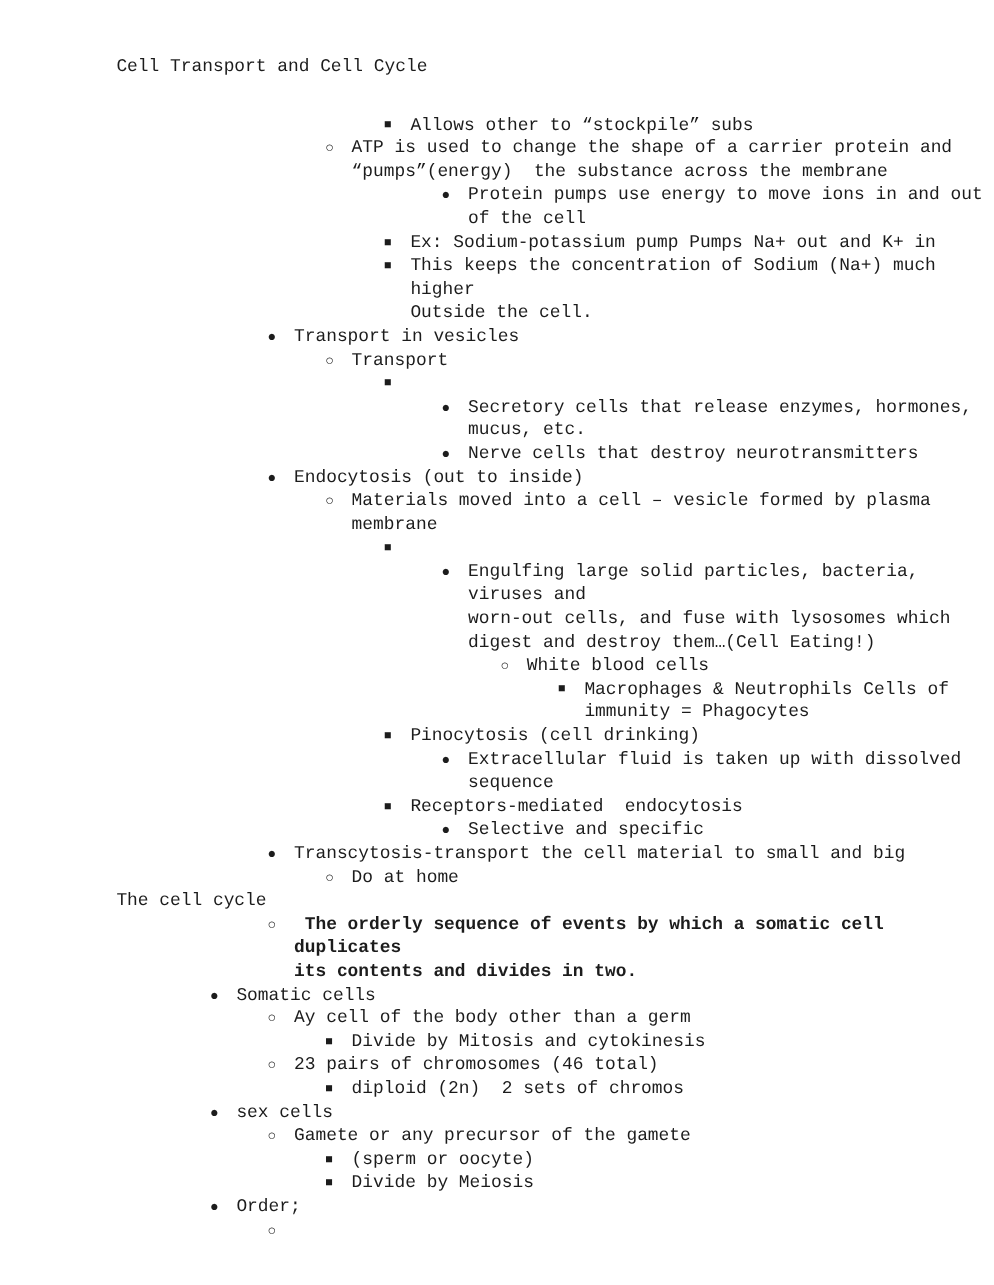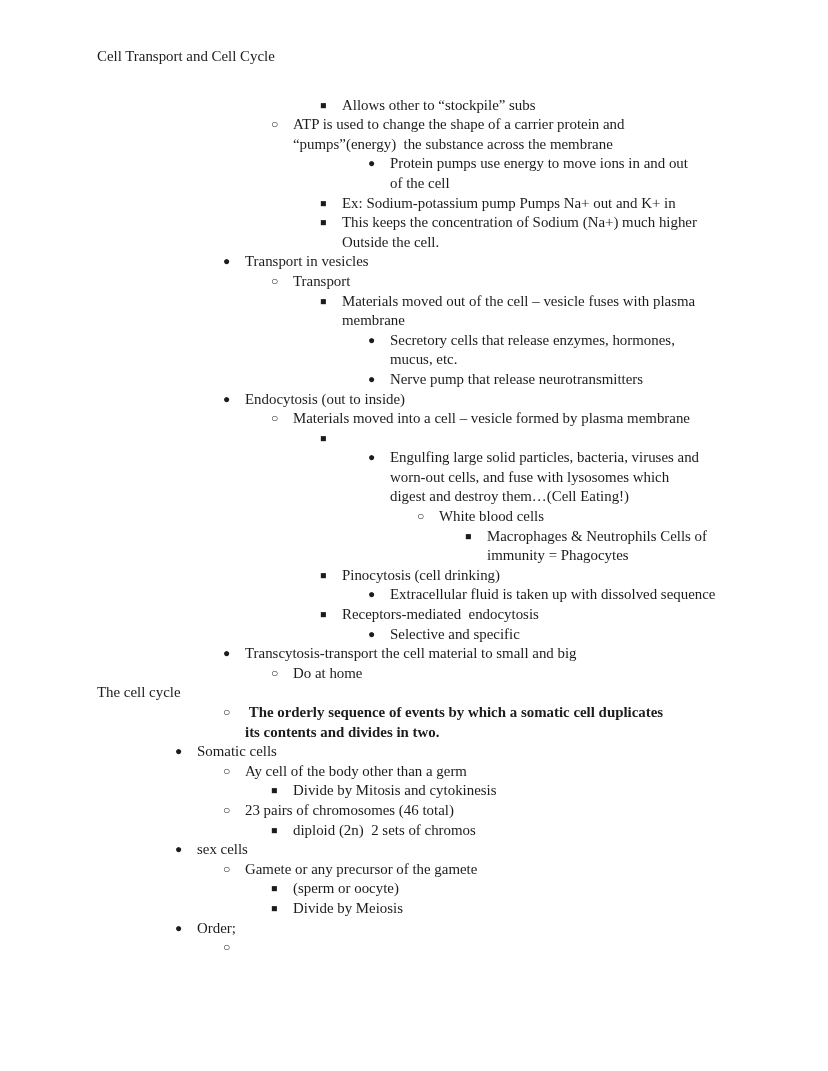--- a/index.html
+++ b/index.html
@@ -3,21 +3,21 @@
 <meta charset="utf-8">
 <style>
   html, body { margin: 0; padding: 0; background: #ffffff; }
   .page {
     position: relative;
     width: 828px;
     height: 1071px;
     background: #ffffff;
     box-sizing: border-box;
     padding-top: 47px;
-    font-family: Liberation Serif, serif;
+    font-family: Liberation Mono, monospace;
     font-size: 14.9px;
     line-height: 19.6px;
     color: #1c1c1c;
     overflow: hidden;
   }
   .doc-title { padding-left: 97px; }
   .outline { margin-top: 29px; }
   .row { display: flex; align-items: flex-start; }
   .bullet { flex: 0 0 22px; width: 22px; }
   .b-disc   { font-size: 12px; }
@@ -73,33 +73,31 @@
     <span class="txt">Transport in vesicles</span>
   </div>
 
   <div class="row lv3">
     <span class="bullet b-circle">○</span>
     <span class="txt">Transport</span>
   </div>
 
   <div class="row lv4">
     <span class="bullet b-square">■</span>
-    <span class="txt">Materials moved out of the cell – vesicle fuses with plasma
-membrane</span>
   </div>
 
   <div class="row lv5">
     <span class="bullet b-disc">●</span>
     <span class="txt">Secretory cells that release enzymes, hormones,
 mucus, etc.</span>
   </div>
 
   <div class="row lv5">
     <span class="bullet b-disc">●</span>
-    <span class="txt">Nerve pump that release neurotransmitters</span>
+    <span class="txt">Nerve cells that destroy neurotransmitters</span>
   </div>
 
   <div class="row lv2">
     <span class="bullet b-disc">●</span>
     <span class="txt">Endocytosis (out to inside)</span>
   </div>
 
   <div class="row lv3">
     <span class="bullet b-circle">○</span>
     <span class="txt">Materials moved into a cell – vesicle formed by plasma membrane</span>

